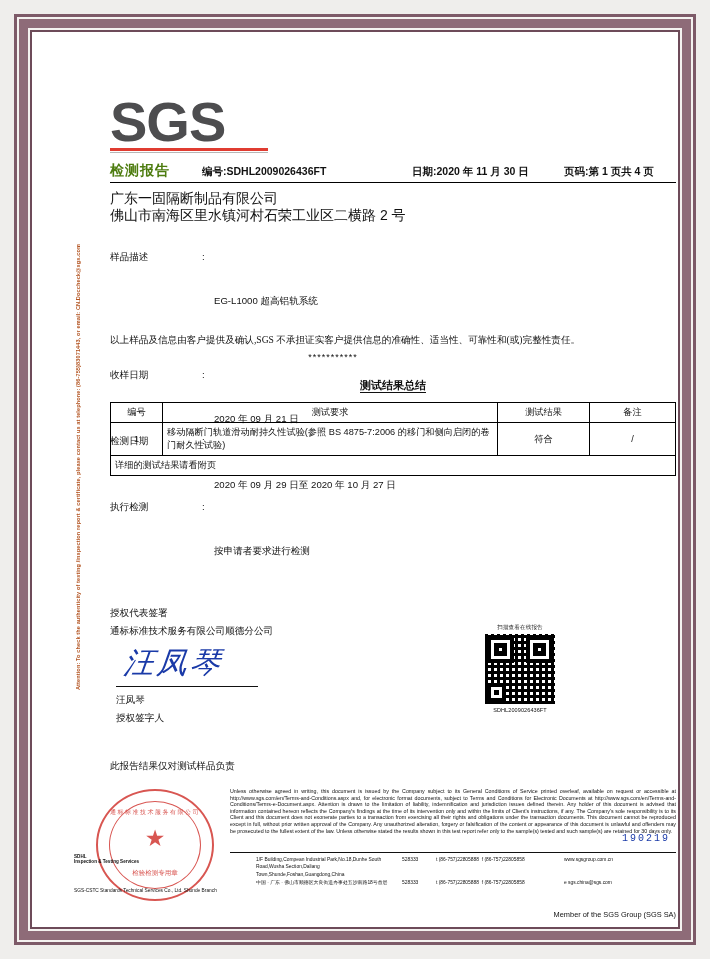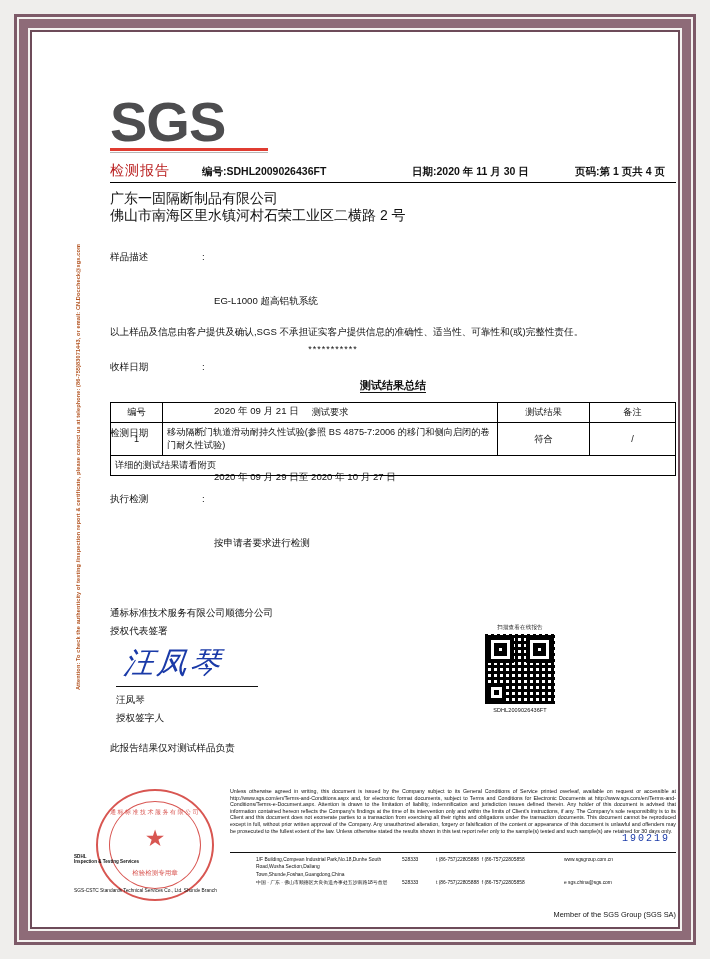--- a/index.html
+++ b/index.html
@@ -87,43 +87,43 @@
   
   .hdr {
     position: absolute;
     left: 76px; top: 128px;
     width: 566px;
     display: flex;
     align-items: baseline;
   }
   .hdr-title {
     font-size: 14px;
-    font-weight: normal;
-    color: #b91c1c;
+    font-weight: bold;
+    color: #4d7c0f;
     letter-spacing: 1px;
     width: 92px;
   }
   .hdr-mid {
     font-size: 10.5px;
     font-weight: bold;
     color: #111;
     flex: 1;
   }
   .hdr-date {
     font-size: 10.5px;
     font-weight: bold;
     color: #111;
     width: 152px;
     margin-left: 37px;
   }
   .hdr-page {
     font-size: 10.5px;
     font-weight: bold;
     color: #111;
-    text-align: center;
+    text-align: left;
     width: 112px;
   }
   .hdr-rule {
     position: absolute;
     left: 76px; top: 148px;
     width: 566px;
     height: 1px;
     background: #000;
   }
 
@@ -147,22 +147,23 @@
   }
   .info-row {
     display: flex;
     line-height: 22px;
   }
   .info-label { width: 92px; }
   .info-colon { width: 12px; }
   .info-value { flex: 1; margin-top: 44px; }
   .note {
     line-height: 17px;
-    margin-top: 11px;
+    margin-top: 19px;
     margin-bottom: 2px;
+    font-family: Liberation Serif, serif;
   }
   .stars {
     text-align: center;
     letter-spacing: 1px;
     font-size: 9px;
     line-height: 14px;
     padding-right: 120px;
   }
 
   
@@ -216,21 +217,21 @@
     padding-left: 14px;
     transform: skewX(-6deg);
   }
   .sig-line {
     width: 142px;
     border-bottom: 1px solid #111;
     margin: 0 0 4px 6px;
     height: 1px;
   }
   .sig-names { padding-left: 6px; }
-  .sig-foot { margin-top: 12px; }
+  .sig-foot { margin-top: 30px; }
 
   
   .qr-wrap {
     position: absolute;
     left: 440px; top: 590px;
     width: 92px;
     text-align: center;
   }
   .qr-cap {
     font-size: 5.5px;
@@ -460,22 +461,22 @@
           <td class="col-res">符合</td>
           <td class="col-rem">/</td>
         </tr>
         <tr class="row-detail">
           <td colspan="4">详细的测试结果请看附页</td>
         </tr>
       </tbody>
     </table>
 
     <div class="sig">
+      <div>授权代表签署</div>
       <div>通标标准技术服务有限公司顺德分公司</div>
-      <div>授权代表签署</div>
       <div class="sig-scrawl">汪凤琴</div>
       <div class="sig-line"></div>
       <div class="sig-names">汪凤琴</div>
       <div class="sig-names">授权签字人</div>
       <div class="sig-foot">此报告结果仅对测试样品负责</div>
     </div>
 
     <div class="qr-wrap">
       <div class="qr-cap">扫描查看在线报告</div>
       <div class="qr">

